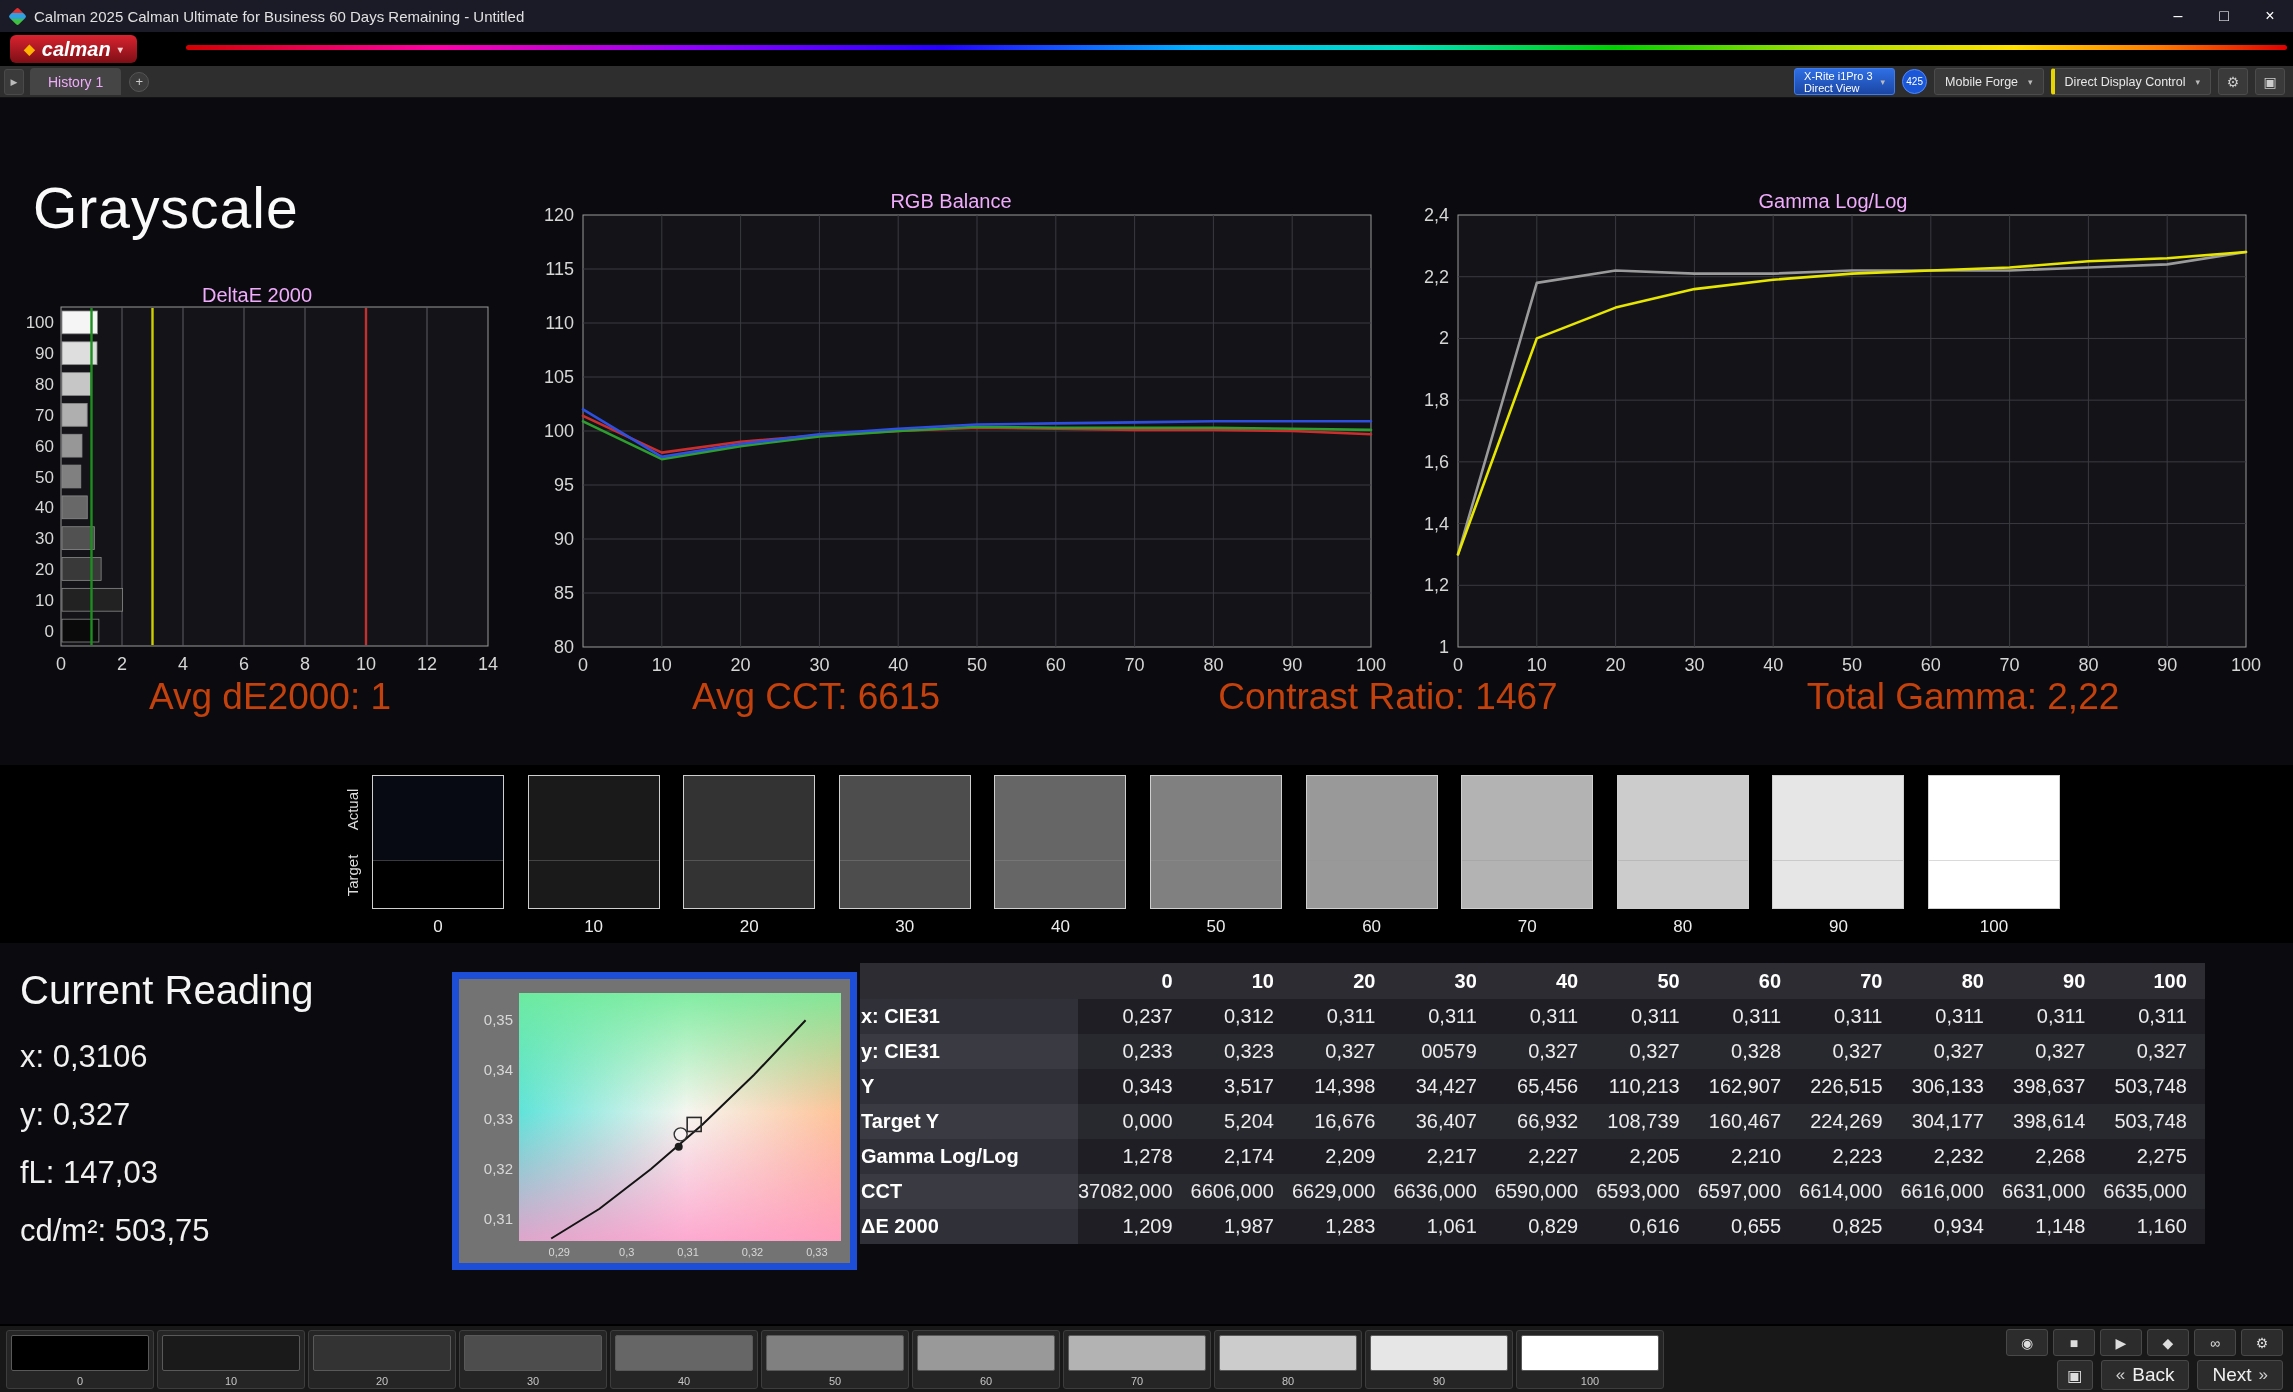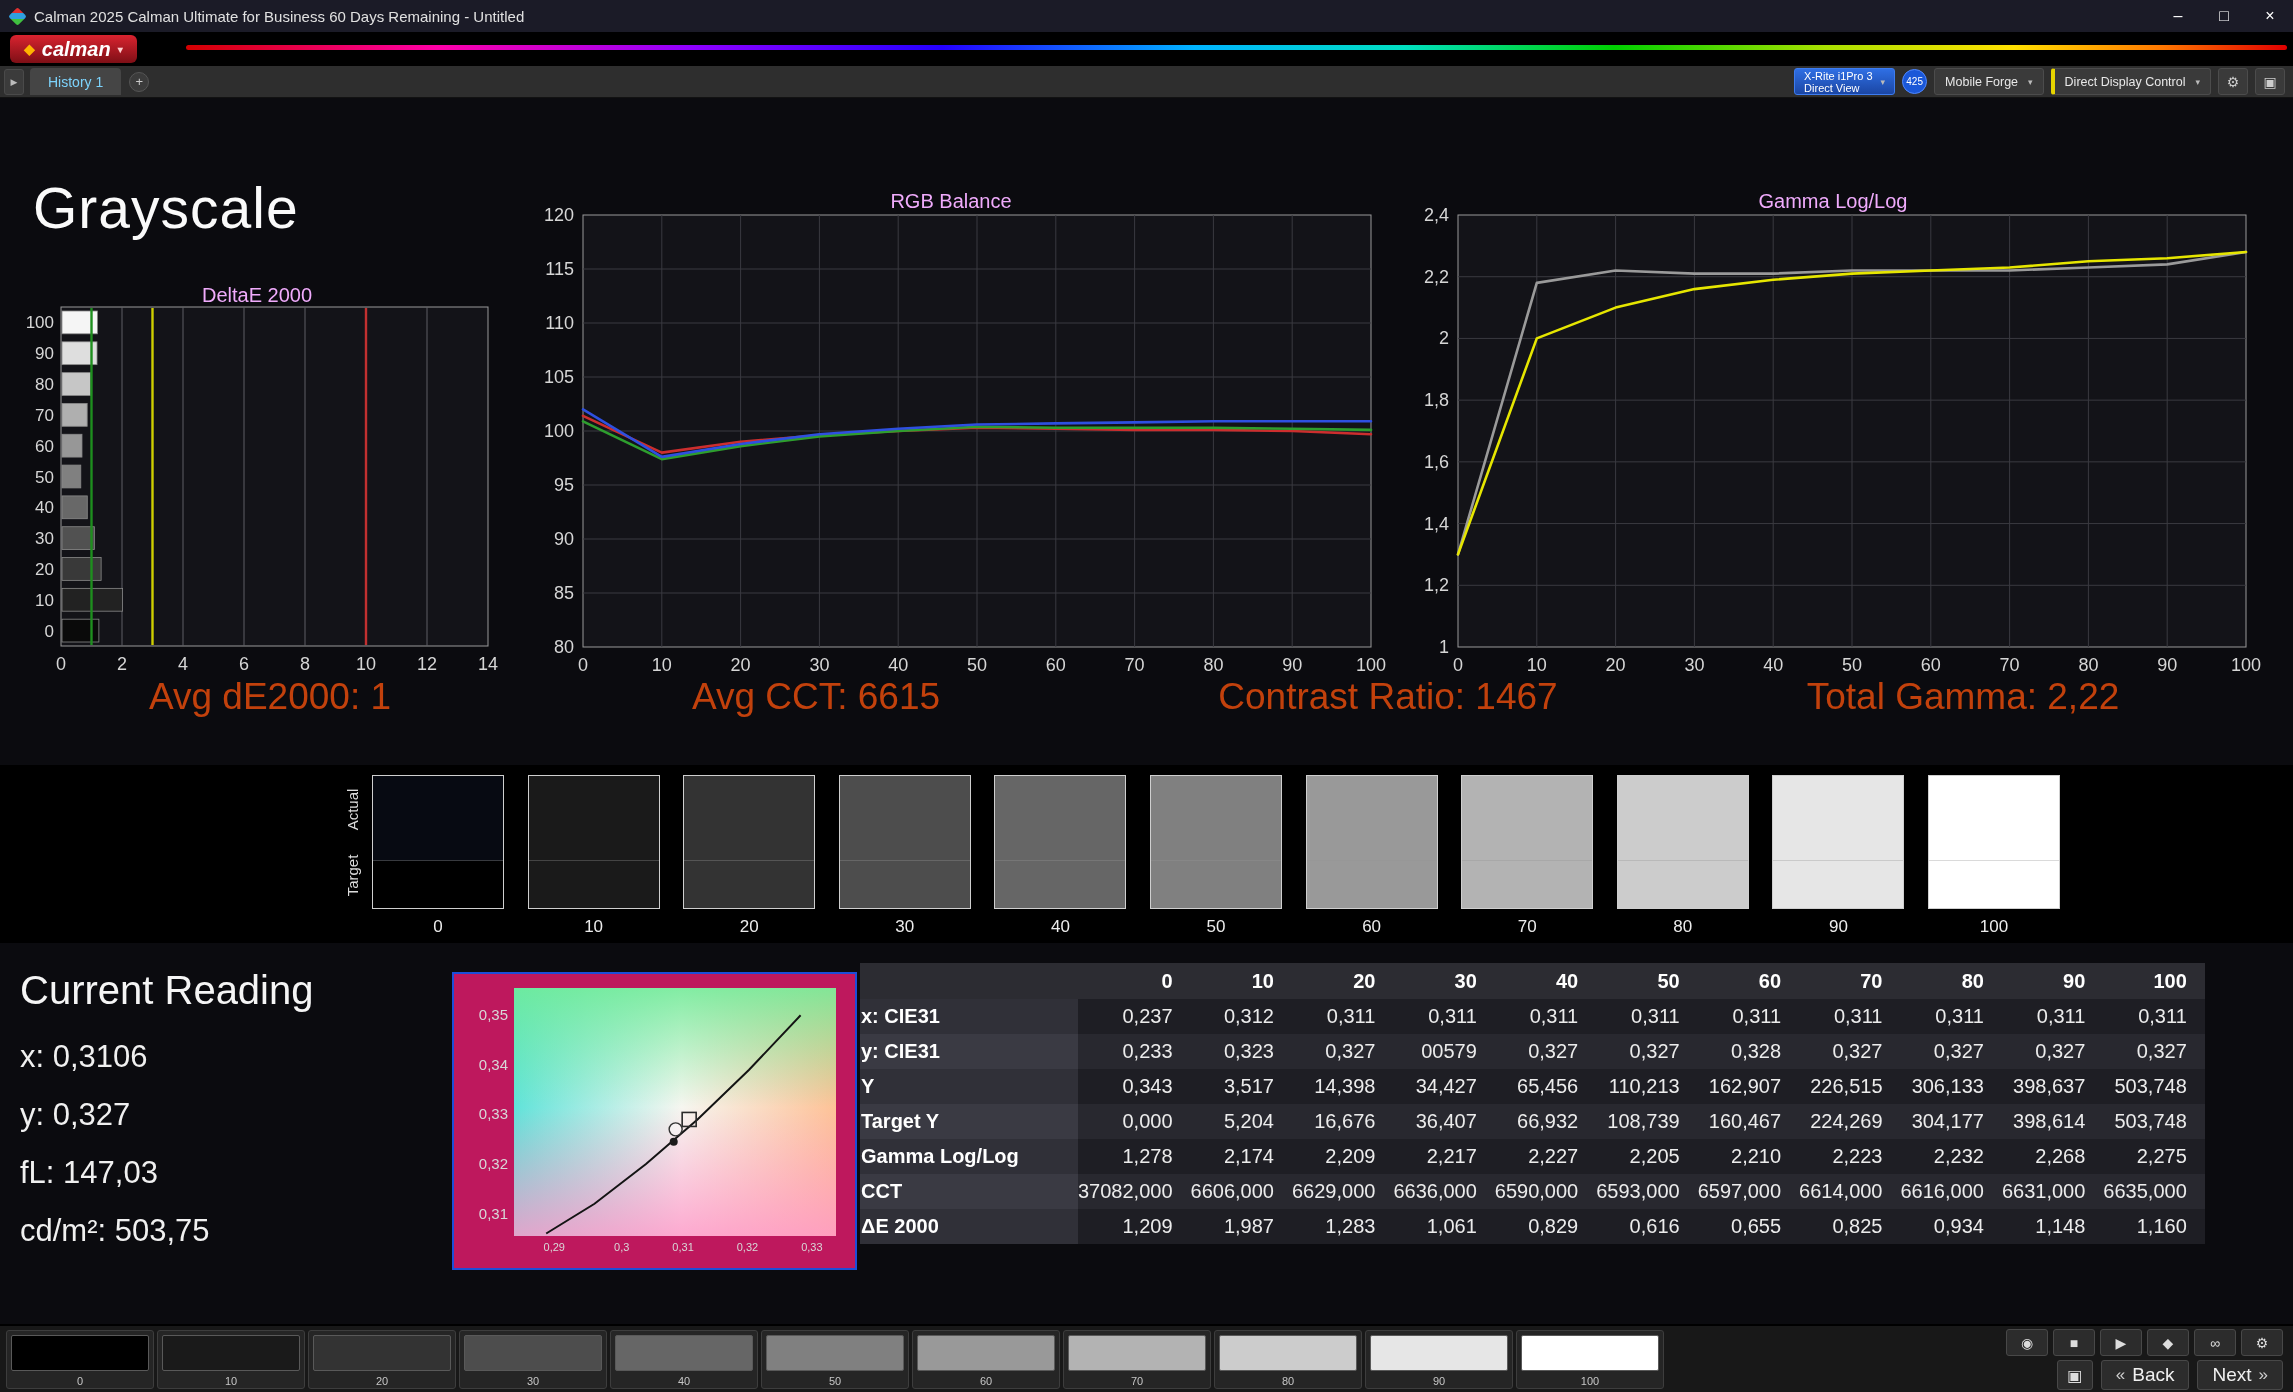--- a/index.html
+++ b/index.html
@@ -18,21 +18,21 @@
   
   .logobar{position:absolute;left:0;top:32px;width:100%;height:34px;background:#000}
   .calman-logo{position:absolute;left:10px;top:3px;height:28px;background:linear-gradient(#d9232f,#7e0f16);border-radius:6px;display:flex;align-items:center;gap:7px;padding:0 14px;color:#fff;font-size:20px;font-weight:bold;font-style:italic;border:none}
   .logo-diamond{font-size:14px;color:#ffb400;font-style:normal}
   .logo-caret{font-size:10px;font-style:normal;color:#ffd0d0}
   .rainbow{position:absolute;left:186px;top:13px;right:6px;height:5px;border-radius:3px;background:linear-gradient(90deg,#d40000,#ff00a8 12%,#9000ff 24%,#2400ff 36%,#00b4ff 48%,#00e0c0 58%,#00d000 68%,#a8e000 78%,#ffe000 87%,#ff7800 94%,#e00000)}
 
   
   .toolbar{position:absolute;left:0;top:66px;width:100%;height:32px;background:#2e2e2e;border-bottom:1px solid #121212;display:flex;align-items:center}
   .expander{width:20px;height:26px;margin-left:4px;background:#3b3b3b;border:1px solid #4a4a4a;border-radius:3px;color:#bbb;font-size:9px;display:flex;align-items:center;justify-content:center;font-family:inherit}
-  .tab{height:27px;margin-left:6px;background:#454545;border-radius:4px 4px 0 0;padding:0 18px;display:flex;align-items:center;font-size:14px;color:#7dd3fc}
+  .tab{height:27px;margin-left:6px;background:#454545;border-radius:4px 4px 0 0;padding:0 18px;display:flex;align-items:center;font-size:14px;color:#f0abfc}
   .add-tab{width:20px;height:20px;margin-left:8px;border-radius:50%;background:#3b3b3b;border:1px solid #555;color:#ccc;font-size:13px;line-height:1;display:flex;align-items:center;justify-content:center;font-family:inherit}
   .toolbar-right{margin-left:auto;display:flex;align-items:center;gap:7px;padding-right:8px}
   .meter-btn{height:27px;background:linear-gradient(#2f6fe4,#1b46a4);border:1px solid #3d7cf0;border-radius:3px;color:#fff;display:flex;align-items:center;gap:8px;padding:0 9px;font-family:inherit}
   .meter-lines{display:flex;flex-direction:column;align-items:flex-start;line-height:12px;font-size:11px}
   .badge{width:25px;height:25px;border-radius:50%;background:#1a57d8;border:1px solid #5088ff;color:#fff;font-size:10px;display:flex;align-items:center;justify-content:center}
   .dd{height:27px;background:#3a3a3a;border:1px solid #4c4c4c;border-radius:3px;color:#e8e8e8;font-size:12.5px;display:flex;align-items:center;gap:10px;padding:0 10px;font-family:inherit}
   .dd.accent-yellow{border-left:4px solid #e6d400}
   .dd-caret{font-size:9px;color:#bbb}
   .icon-btn{width:30px;height:27px;background:#3a3a3a;border:1px solid #4c4c4c;border-radius:3px;color:#ccc;font-size:14px;display:flex;align-items:center;justify-content:center;font-family:inherit}
 
@@ -53,21 +53,21 @@
   .swatch-actual{flex:1.8;border-bottom:1px solid rgba(150,150,150,0.35)}
   .swatch-target{flex:1}
   .swatch-label{position:absolute;top:152px;width:132px;text-align:center;font-size:17px;color:#ececec}
 
   
   .current-reading{position:absolute;left:20px;top:968px}
   .cr-title{font-size:40px;color:#f5f5f5;margin-bottom:26px}
   .cr-line{font-size:31px;color:#f0f0f0;margin-bottom:22px}
 
   
-  .cie-panel{position:absolute;left:452px;top:972px;width:405px;height:298px;background:#be185d;border:2px solid #1d4ed8}
+  .cie-panel{position:absolute;left:452px;top:972px;width:405px;height:298px;background:#737373;border:7px solid #1d4ed8}
   .cie-plot{position:absolute;left:60px;top:14px;width:322px;height:248px;background-color:#f6f6f0;
     background-image:linear-gradient(to bottom,rgba(110,235,150,0.85) 0%,rgba(255,255,255,0) 48%,rgba(255,150,200,0.8) 100%),
                      linear-gradient(to right,rgba(80,225,215,0.9) 0%,rgba(255,255,255,0) 52%,rgba(255,185,135,0.85) 100%)}
   .cie-ytick{position:absolute;left:6px;width:48px;text-align:right;font-size:15px;color:#d8d8d8}
   .cie-xtick{position:absolute;top:267px;width:44px;text-align:right;font-size:11px;color:#d8d8d8}
 
   
   .caltable{position:absolute;left:860px;top:963px;width:1332px;display:grid;grid-template-columns:218px repeat(11,1fr);font-size:20px}
   .caltable .th{height:36px;line-height:36px;background:#2c2c32;color:#fff;font-weight:bold;text-align:right;padding-right:18px}
   .caltable .td{height:35px;line-height:35px;text-align:right;padding-right:18px;color:#ececec}

